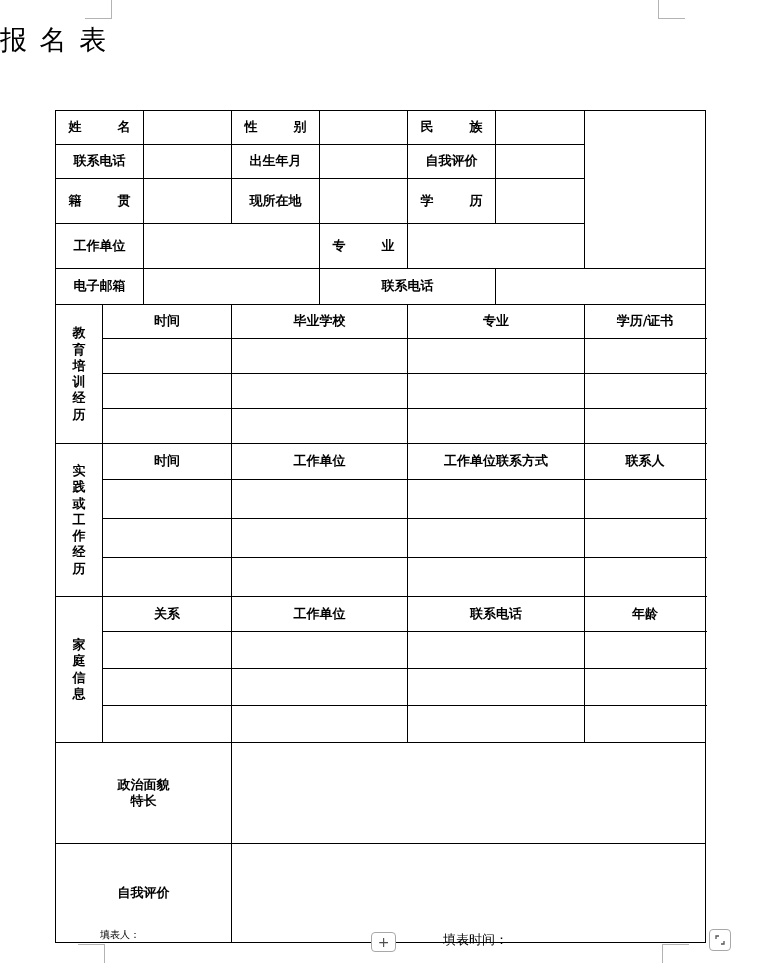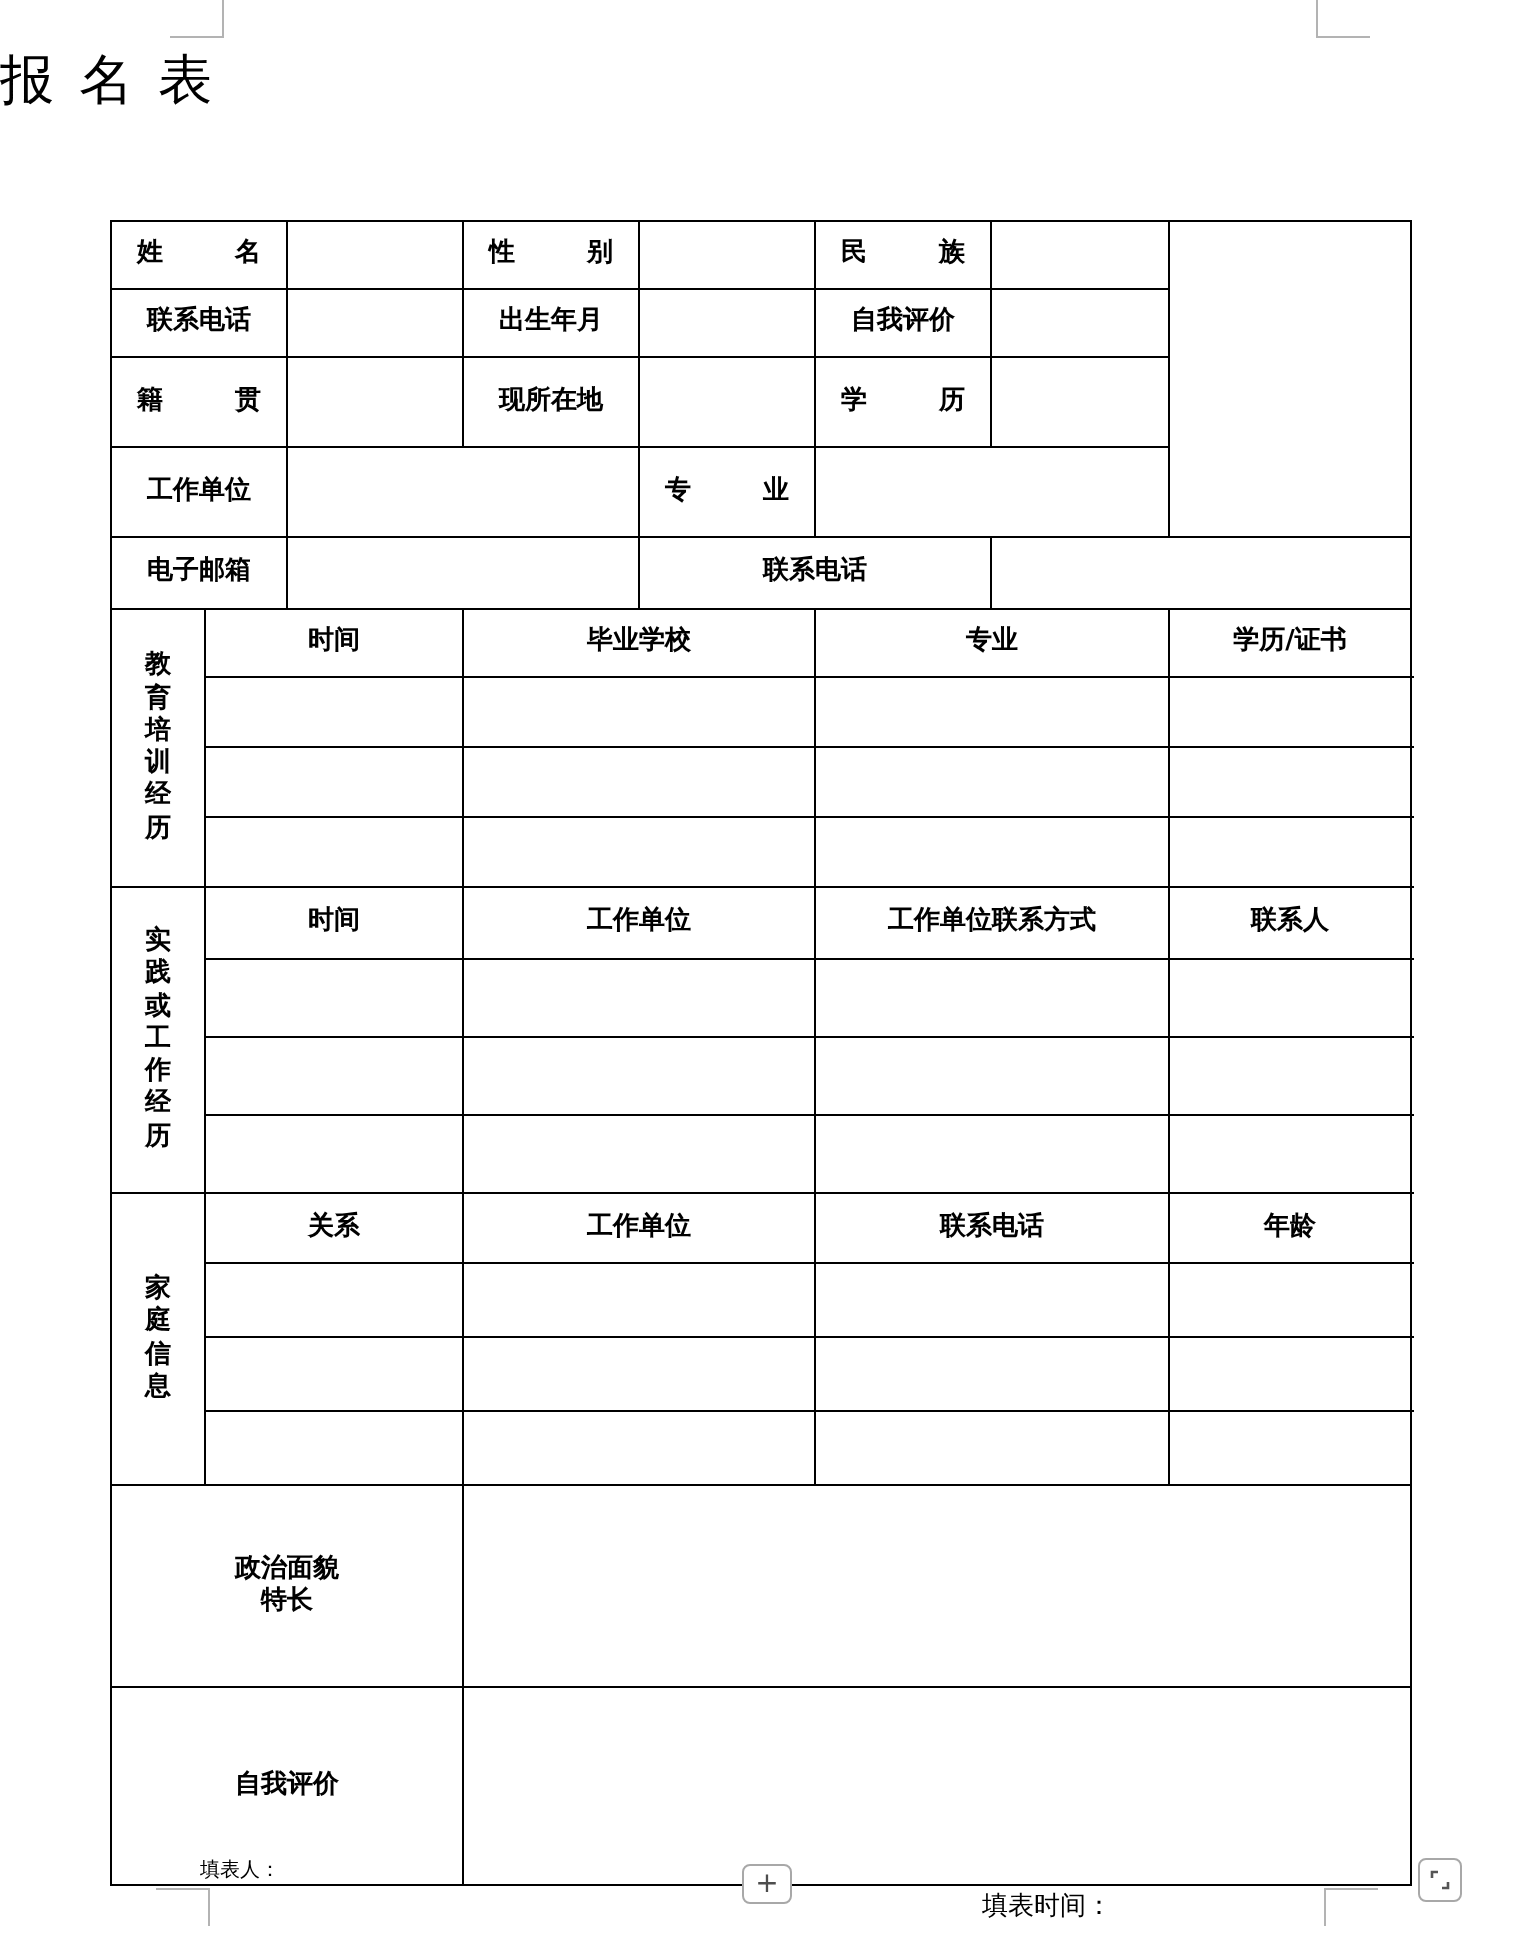--- a/index.html
+++ b/index.html
@@ -90,24 +90,23 @@
   .sign-name {
     position: absolute;
     left: 100px;
     top: 0px;
     font-size: 10px;
     white-space: nowrap;
   }
   .sign-date {
     position: absolute;
     left: 443px;
-    top: 16px;
+    top: 3px;
     font-size: 13px;
     white-space: nowrap;
-    margin-left: 48px;
   }
 
   
   .tool-btn {
     position: absolute;
     border: 1px solid #a8a8a8;
     border-radius: 4px;
     background: #ffffff;
     color: #4d4d4d;
     display: flex;

